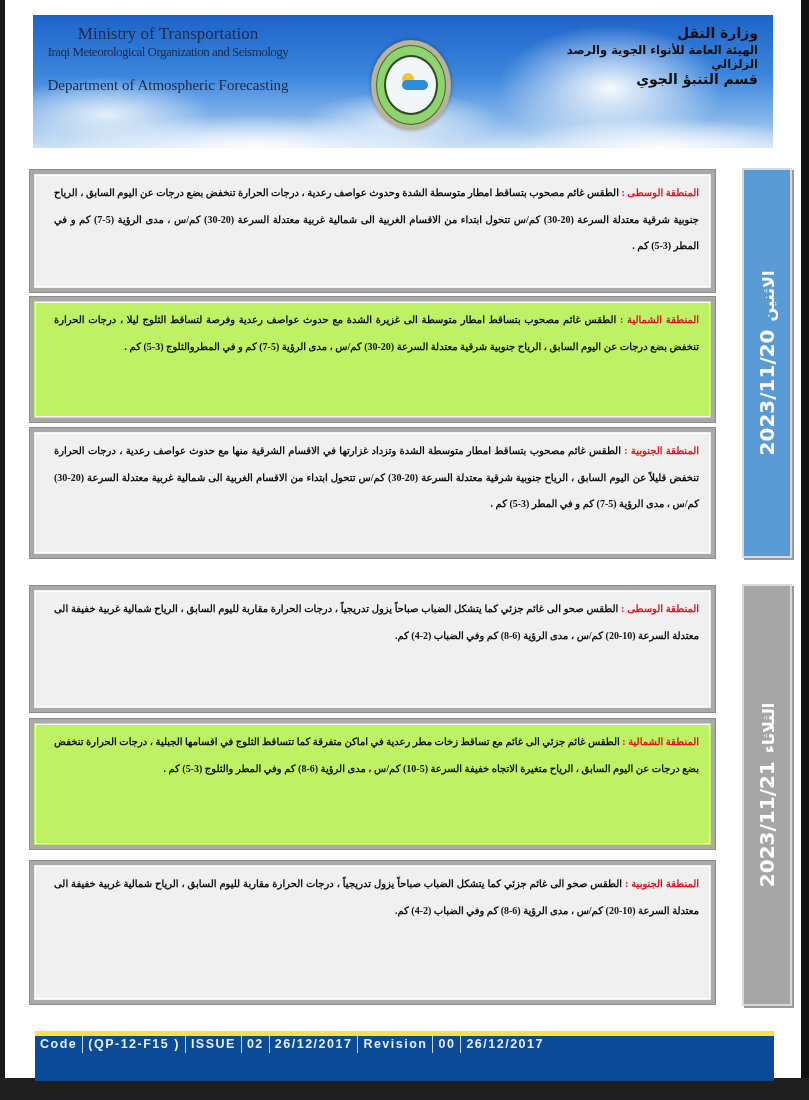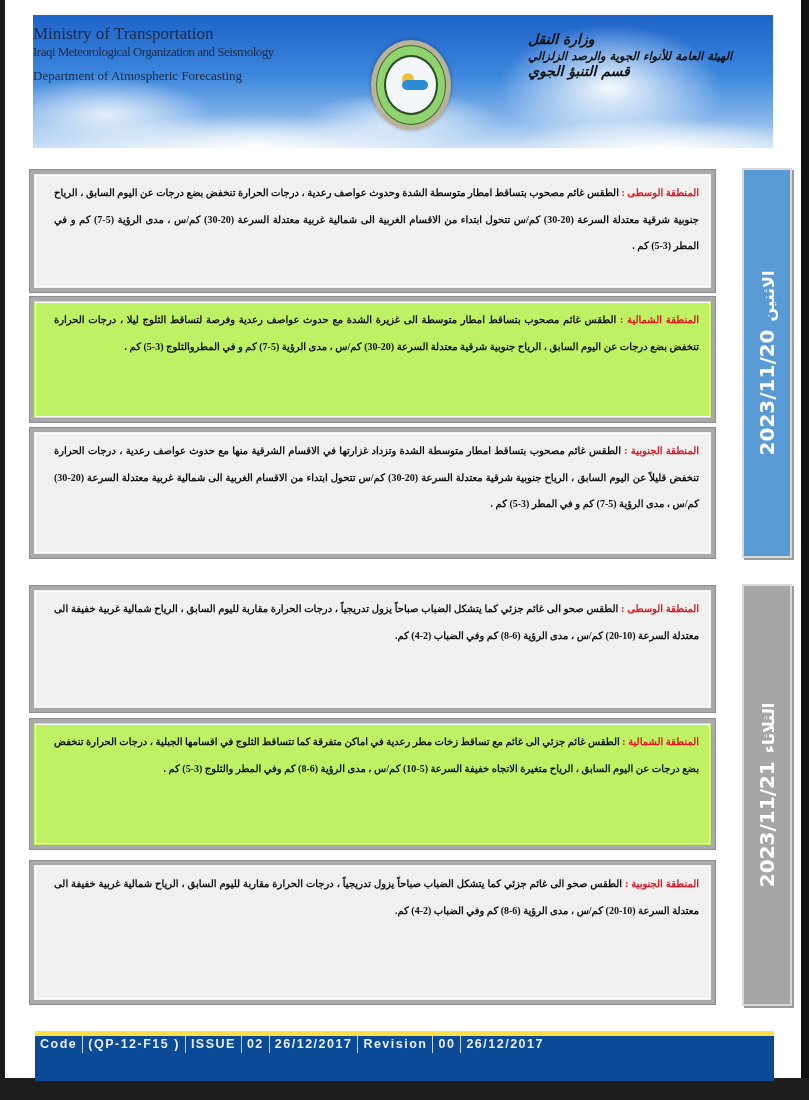--- a/index.html
+++ b/index.html
@@ -18,31 +18,30 @@
       background:
         radial-gradient(ellipse 160px 90px at 78% 55%, rgba(255,255,255,0.95), rgba(255,255,255,0) 70%),
         radial-gradient(ellipse 260px 45px at 30% 100%, rgba(255,255,255,0.95), rgba(255,255,255,0) 75%),
         radial-gradient(ellipse 200px 40px at 85% 100%, rgba(255,255,255,0.95), rgba(255,255,255,0) 75%),
         radial-gradient(ellipse 140px 50px at 10% 75%, rgba(240,246,252,0.9), rgba(255,255,255,0) 75%),
         radial-gradient(ellipse 130px 40px at 50% 80%, rgba(240,246,252,0.85), rgba(255,255,255,0) 75%),
         linear-gradient(180deg, #1f63c9 0%, #3b86dc 45%, #8ab8ea 80%, #cfe2f6 100%);
       overflow: hidden;
     }
     .banner-en {
-      position: absolute; left: 0; top: 10px; width: 270px; text-align: left;
+      position: absolute; left: 0; top: 10px; width: 270px; text-align: center;
       font-family: "Liberation Serif", serif; color: #1b2a48; line-height: 1.05;
     }
     .banner-en .l1 { font-size: 17px; }
     .banner-en .l2 { font-size: 13px; letter-spacing: -0.5px; margin-top: 2px; }
-    .banner-en .l3 { font-size: 13px; margin-top: 11px; }
+    .banner-en .l3 { font-size: 15px; margin-top: 20px; }
     .banner-ar {
-      position: absolute; right: 15px; top: 16px; width: 230px; text-align: left;
+      position: absolute; right: 15px; top: 10px; width: 230px; text-align: right;
       direction: rtl; color: #111; font-weight: bold; line-height: 1.25;
       font-family: "DejaVu Sans", sans-serif;
-      font-style: italic;
     }
     .banner-ar .l1 { font-size: 14px; }
     .banner-ar .l2 { font-size: 11.5px; }
     .banner-ar .l3 { font-size: 14px; }
     .logo {
       position: absolute; left: 338px; top: 25px; width: 80px; height: 90px;
       border-radius: 50%; background: #b9b39a; box-shadow: 0 0 4px rgba(0,0,0,0.35);
     }
     .logo .ring { position: absolute; left: 5px; top: 5px; right: 5px; bottom: 5px; border-radius: 50%; background: #8fd36f; border: 1px solid #3a6b2f; }
     .logo .inner { position: absolute; left: 13px; top: 15px; right: 13px; bottom: 15px; border-radius: 50%; background: #f3f6f9; border: 2px solid #2c4c24; }

